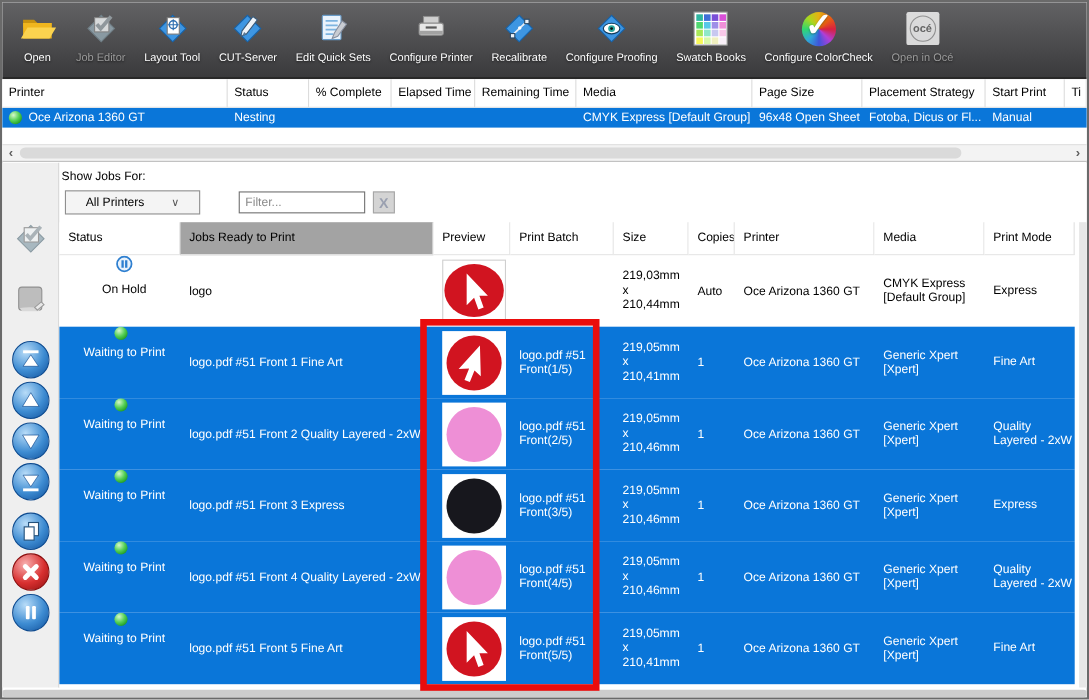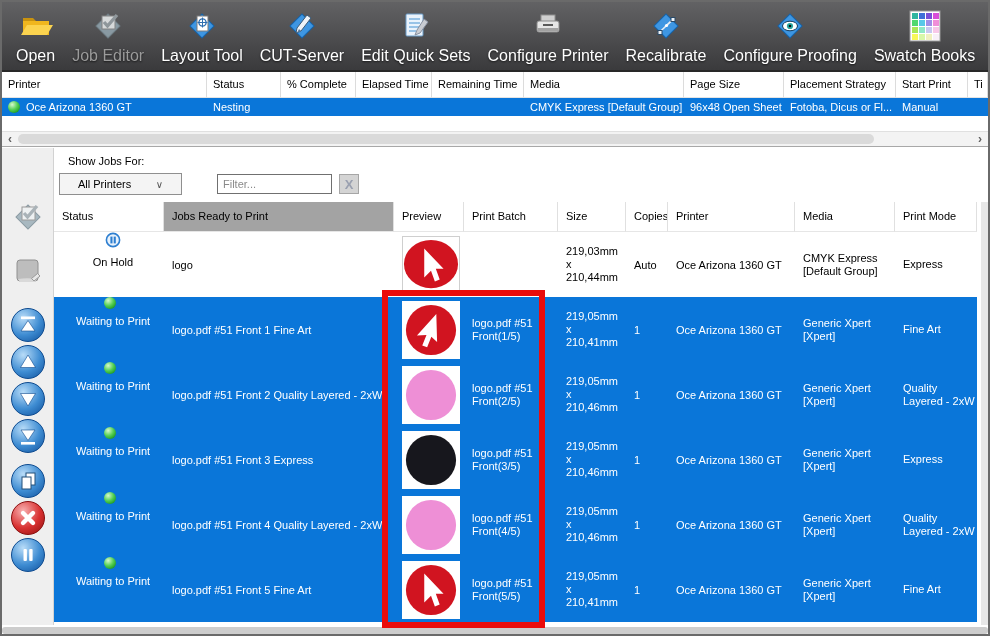--- a/index.html
+++ b/index.html
@@ -7,21 +7,21 @@
   .window { position:relative; width:990px; height:636px; background:#fff;
             border:2px solid #6a6a6a; overflow:hidden; font-size:11px; color:#000; }
 
   
   .toolbar { position:absolute; left:0; top:0; right:0; height:70px;
              background:linear-gradient(#626264,#4c4c4e 55%,#3a3a3c);
              border-bottom:2px solid #282828; display:flex; align-items:flex-start;
              padding:6px 0 0 14px; gap:17px; }
   .tb-item { display:flex; flex-direction:column; align-items:center; gap:3px; cursor:default; }
   .tb-ico { width:36px; height:36px; display:flex; align-items:center; justify-content:center; }
-  .tb-label { color:#fff; font-size:16px; white-space:nowrap; text-shadow:0 1px 2px rgba(0,0,0,.65); }
+  .tb-label { color:#fff; font-size:10px; white-space:nowrap; text-shadow:0 1px 2px rgba(0,0,0,.65); }
   .tb-item.disabled .tb-label { color:#9b9b9b; }
   .tb-item.disabled .tb-ico { opacity:.85; }
   .colorwheel { width:31px; height:31px; border-radius:50%; position:relative;
     background:conic-gradient(#e8b012,#e86012,#d82040,#b03fd8,#3f55d8,#2fa8d8,#2fd870,#a8d820,#e8b012); }
   .colorwheel .chk { position:absolute; left:3px; top:-6px; color:#fff; font-size:30px; font-weight:bold;
     text-shadow:0 1px 2px rgba(0,0,0,.4); }
   .oce-box { width:30px; height:30px; background:#f2f2f2; border-radius:2px; display:flex;
     align-items:center; justify-content:center; }
   .oce-circ { width:24px; height:24px; border:1px solid #9a9a9a; border-radius:50%;
     display:flex; align-items:center; justify-content:center; color:#6a6a6a; font-weight:bold; font-size:10px; }
@@ -51,21 +51,21 @@
     background:radial-gradient(circle at 35% 28%, #b8dcf8, #3e8cd2 55%, #0f4f9a);
     border:1px solid #0d4a8f; display:flex; align-items:center; justify-content:center; }
   .redbtn  { width:34px; height:34px; border-radius:50%; flex:0 0 auto;
     background:radial-gradient(circle at 35% 28%, #f8b0b0, #d83030 55%, #8f0f0f);
     border:1px solid #8a0d0d; display:flex; align-items:center; justify-content:center; }
   .gap16 { margin-bottom:16px; } .gap8 { margin-top:8px; }
 
   
   .content { position:absolute; left:52px; top:146px; right:0; bottom:9px; background:#fff; }
   .filterbar { position:relative; height:54px; }
-  .sj-label { position:absolute; left:14px; top:7px; }
+  .sj-label { position:absolute; left:2px; top:7px; }
   .dropdown { position:absolute; left:5px; top:25px; width:123px; height:22px; background:#f4f4f4;
               border:1px solid #8f8f8f; display:flex; align-items:center; padding:0 18px; }
   .dropdown .chev { margin-left:auto; color:#555; font-size:10px; }
   .filter-input { position:absolute; left:163px; top:26px; width:115px; height:20px;
                   border:1px solid #707070; padding:0 5px; font:11px "Liberation Sans",sans-serif; color:#333; }
   .filter-input::placeholder { color:#8a8a8a; }
   .clear-btn { position:absolute; left:285px; top:26px; width:20px; height:20px; background:#d4d4d4;
                border:1px solid #a6a6a6; color:#9aa0b0; font-weight:bold; font-size:13px;
                display:flex; align-items:center; justify-content:center; }
 

